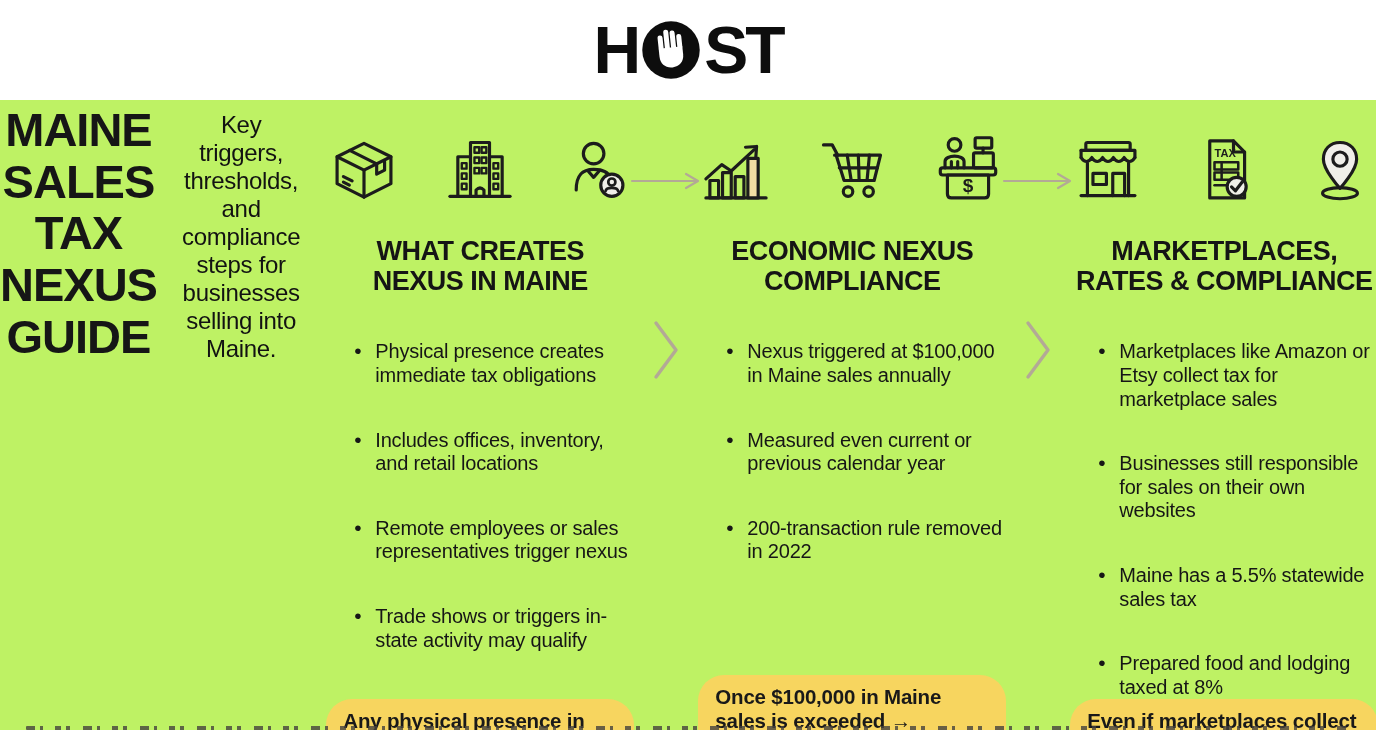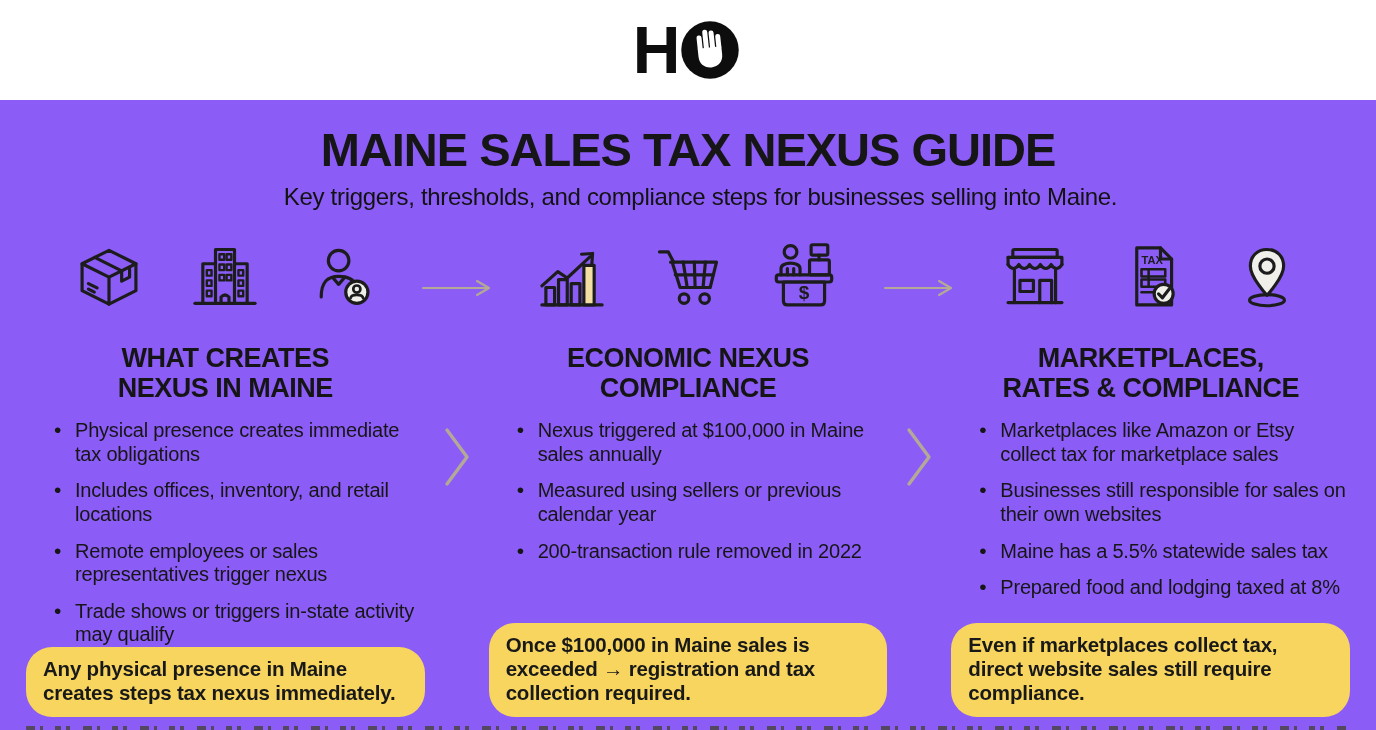--- a/index.html
+++ b/index.html
@@ -6,34 +6,34 @@
   html,body { background:#ffffff; }
   body { font-family:"Liberation Sans", sans-serif; color:#1c1c1c; }
   .page { position:relative; width:1376px; height:730px; background:#ffffff; overflow:hidden; }
 
   
   .logo-band { height:100px; display:flex; align-items:center; justify-content:center; background:#ffffff; }
   .logo { display:flex; align-items:center; font-weight:800; font-size:66px; letter-spacing:-3px; color:#0d0d0d; }
   .logo-o { width:60px; height:60px; margin:0 3px; flex:0 0 auto; }
 
   
-  .panel { height:630px; background:#8b5cf6; display:flex; flex-direction:column; padding-top:24px; }
+  .panel { height:630px; background:#bef264; display:flex; flex-direction:row; padding-top:4px; }
   .title { text-align:center; font-size:47px; font-weight:800; letter-spacing:-1px; color:#161616; line-height:1.1; }
   .subtitle { text-align:center; font-size:24px; font-weight:400; margin-top:7px; color:#121212; letter-spacing:-0.3px;margin-left:25px; }
 
   .columns { flex:1; display:grid; grid-template-columns:1fr 64px 1fr 64px 1fr; padding:26px 26px 16px 26px; }
   .col { display:flex; flex-direction:column; }
 
   .icon-row { display:flex; justify-content:center; align-items:center; gap:40px; height:82px; }
   .icon-row svg.pic { width:76px; height:76px; flex:0 0 auto; }
 
   .col-heading { margin-top:24px; text-align:center; font-size:27px; font-weight:800; line-height:1.12; letter-spacing:-0.5px; color:#151515; }
 
   ul.bullets { margin-top:16px; list-style:none; padding:0 2px 0 28px; display:flex; flex-direction:column; gap:13px; }
-  ul.bullets li { position:relative; padding-left:21px; font-size:20px; line-height:1.18; letter-spacing:-0.2px; color:#161616; }
+  ul.bullets li { position:relative; padding-left:21px; font-size:20px; line-height:1.18; letter-spacing:-0.2px; color:#161616;margin-top:28px; }
   ul.bullets li::before { content:"•"; position:absolute; left:0; top:-1px; font-size:21px; }
 
   .callout { margin-top:auto; background:#f7d55f; border-radius:26px; padding:10px 17px 12px 17px; font-weight:700; font-size:20.5px; line-height:1.17; letter-spacing:-0.2px; color:#191919; }
 
   
   .sep { display:flex; flex-direction:column; align-items:center; }
   .sep-arrow { margin-top:42px; }
   .sep-chevron { margin-top:128px; }
 
   
@@ -55,20 +55,21 @@
       <svg class="logo-o" viewBox="0 0 96 96">
         <circle cx="48" cy="48" r="46" fill="#0d0d0d"></circle>
         <g fill="#ffffff" transform="rotate(-6 48 52)">
           <rect x="29" y="23" width="8" height="25" rx="4"></rect>
           <rect x="39" y="15" width="8" height="33" rx="4"></rect>
           <rect x="49" y="17" width="8" height="31" rx="4"></rect>
           <rect x="59" y="24" width="8" height="24" rx="4"></rect>
           <path d="M29 44 H67 V57 C67 69 59 76 48 76 C37 76 29 69 29 57 Z"></path>
         </g>
       </svg>
+      <span>ST</span>
     </div>
   </div>
 
   <div class="panel">
     <div class="title">MAINE SALES TAX NEXUS GUIDE</div>
     <div class="subtitle">Key triggers, thresholds, and compliance steps for businesses selling into Maine.</div>
 
     <div class="columns">
 
       <div class="col">
@@ -162,21 +163,21 @@
             <path d="M22 53 H74 V77 Q74 82 69 82 H27 Q22 82 22 77 Z"></path>
             <text x="48" y="75" font-size="24" font-weight="bold" fill="#1c1c1c" stroke="none" text-anchor="middle" font-family="Liberation Sans, sans-serif">$</text>
           </svg>
         </div>
         <div class="col-heading">
           <div>ECONOMIC NEXUS</div>
           <div>COMPLIANCE</div>
         </div>
         <ul class="bullets">
           <li>Nexus triggered at $100,000 in Maine sales annually</li>
-          <li>Measured using sellers or previous calendar year</li>
+          <li>Measured even current or previous calendar year</li>
           <li>200-transaction rule removed in 2022</li>
         </ul>
         <div class="callout">Once $100,000 in Maine sales is exceeded → registration and tax collection required.</div>
       </div>
 
       <div class="sep">
         <svg class="sep-arrow" width="72" height="18" viewBox="0 0 72 18" fill="none" stroke="#b3a996" stroke-width="2.2" stroke-linecap="round" stroke-linejoin="round">
           <path d="M2 9 H66"></path>
             <path d="M56 2 L68 9 L56 16"></path>
         </svg>

